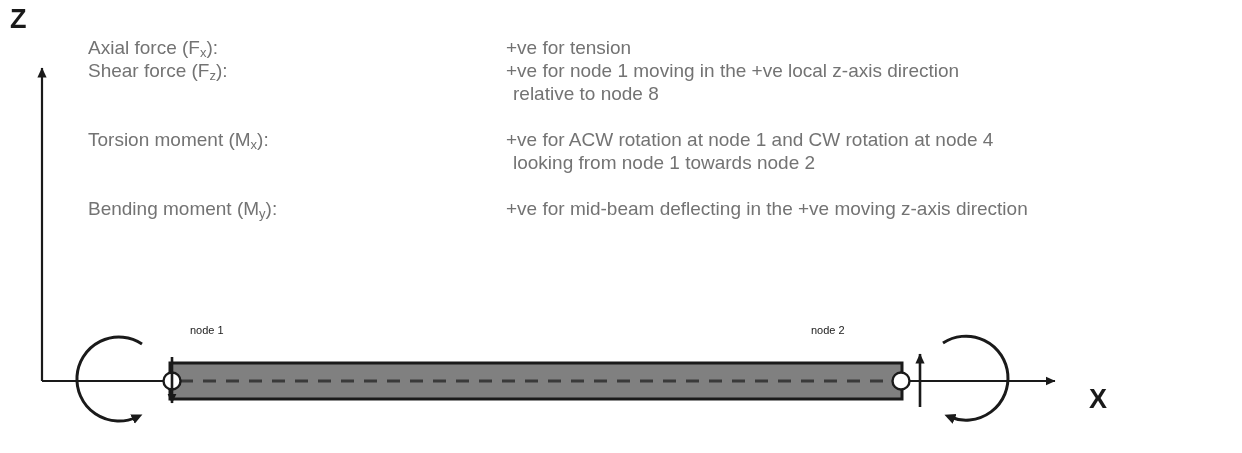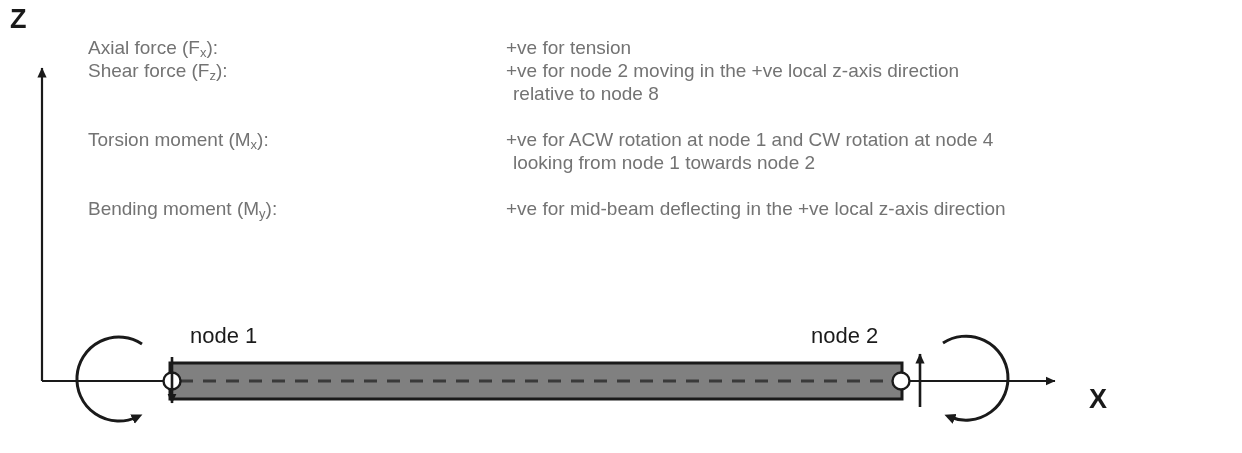--- a/index.html
+++ b/index.html
@@ -69,21 +69,21 @@
     left: 0;
     top: 0;
     width: 1242px;
     height: 453px;
   }
 
   
   .node-label {
     position: absolute;
     font-family: "Liberation Sans", sans-serif;
-    font-size: 22px;
+    font-size: 11px;
     color: #1b1b1b;
     white-space: nowrap;
     line-height: 1;
   }
   #node1-label { left: 190px; top: 325px; }
   #node2-label { left: 811px; top: 325px; }
 </style>
 </head>
 <body>
 
@@ -94,41 +94,41 @@
 
   <div id="legend">
 
     <div class="legend-row">
       <span class="legend-term"><span>Axial force (F</span><span class="sub">x</span><span>):</span></span>
       <span class="legend-desc">+ve for tension</span>
     </div>
 
     <div class="legend-row">
       <span class="legend-term"><span>Shear force (F</span><span class="sub">z</span><span>):</span></span>
-      <span class="legend-desc">+ve for node 2 moving in the +ve local z-axis direction</span>
+      <span class="legend-desc">+ve for node 1 moving in the +ve local z-axis direction</span>
     </div>
     <div class="legend-row">
       <span class="legend-cont">relative to node 8</span>
     </div>
 
     <div class="legend-row"></div>
 
     <div class="legend-row">
       <span class="legend-term"><span>Torsion moment (M</span><span class="sub">x</span><span>):</span></span>
       <span class="legend-desc">+ve for ACW rotation at node 1 and CW rotation at node 4</span>
     </div>
     <div class="legend-row">
       <span class="legend-cont">looking from node 1 towards node 2</span>
     </div>
 
     <div class="legend-row"></div>
 
     <div class="legend-row">
       <span class="legend-term"><span>Bending moment (M</span><span class="sub">y</span><span>):</span></span>
-      <span class="legend-desc">+ve for mid-beam deflecting in the +ve local z-axis direction</span>
+      <span class="legend-desc">+ve for mid-beam deflecting in the +ve moving z-axis direction</span>
     </div>
 
   </div>
 
   <div class="node-label" id="node1-label">node 1</div>
   <div class="node-label" id="node2-label">node 2</div>
 
   <svg id="diagram" viewBox="0 0 1242 453">
     <defs>
       <marker id="arrowBig" markerWidth="11" markerHeight="11" refX="9.5" refY="5.2" orient="auto" markerUnits="userSpaceOnUse">

